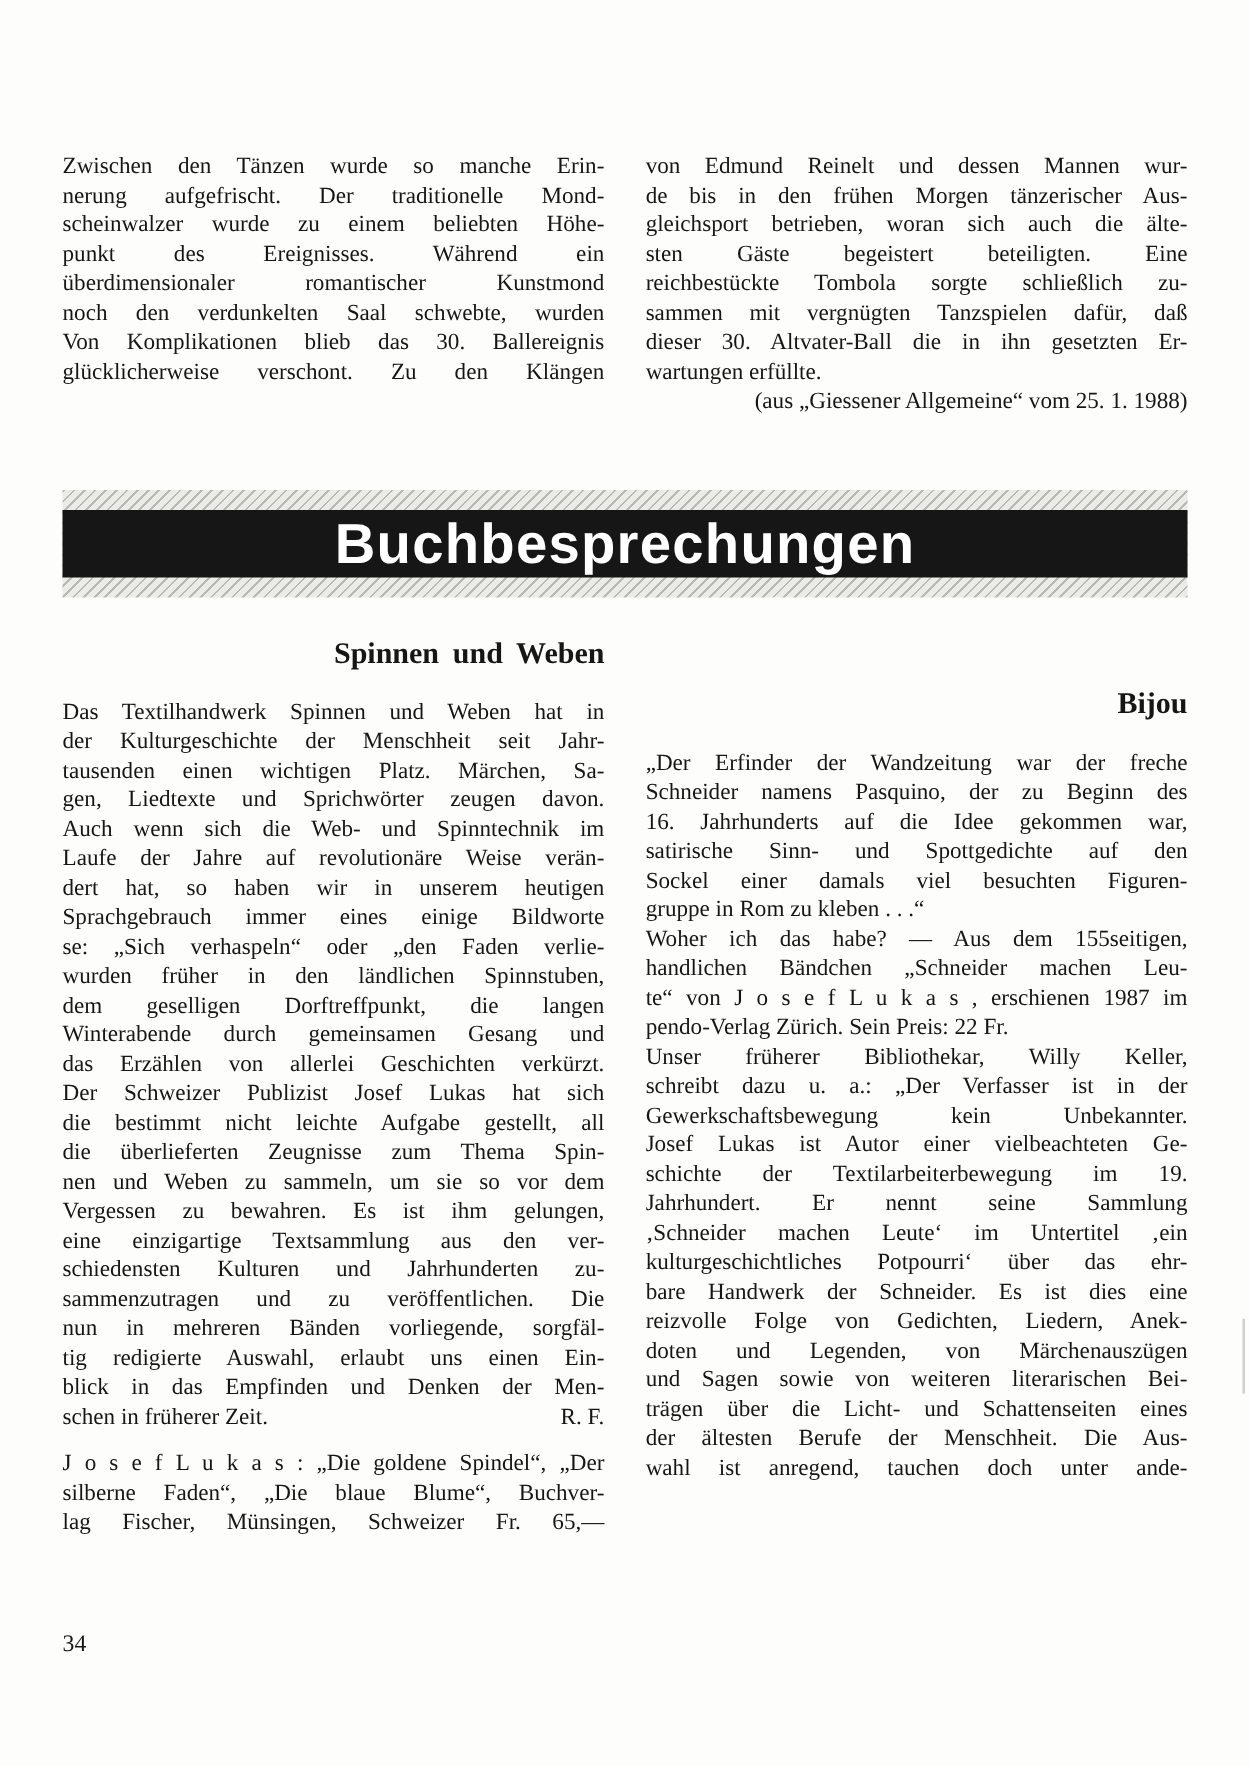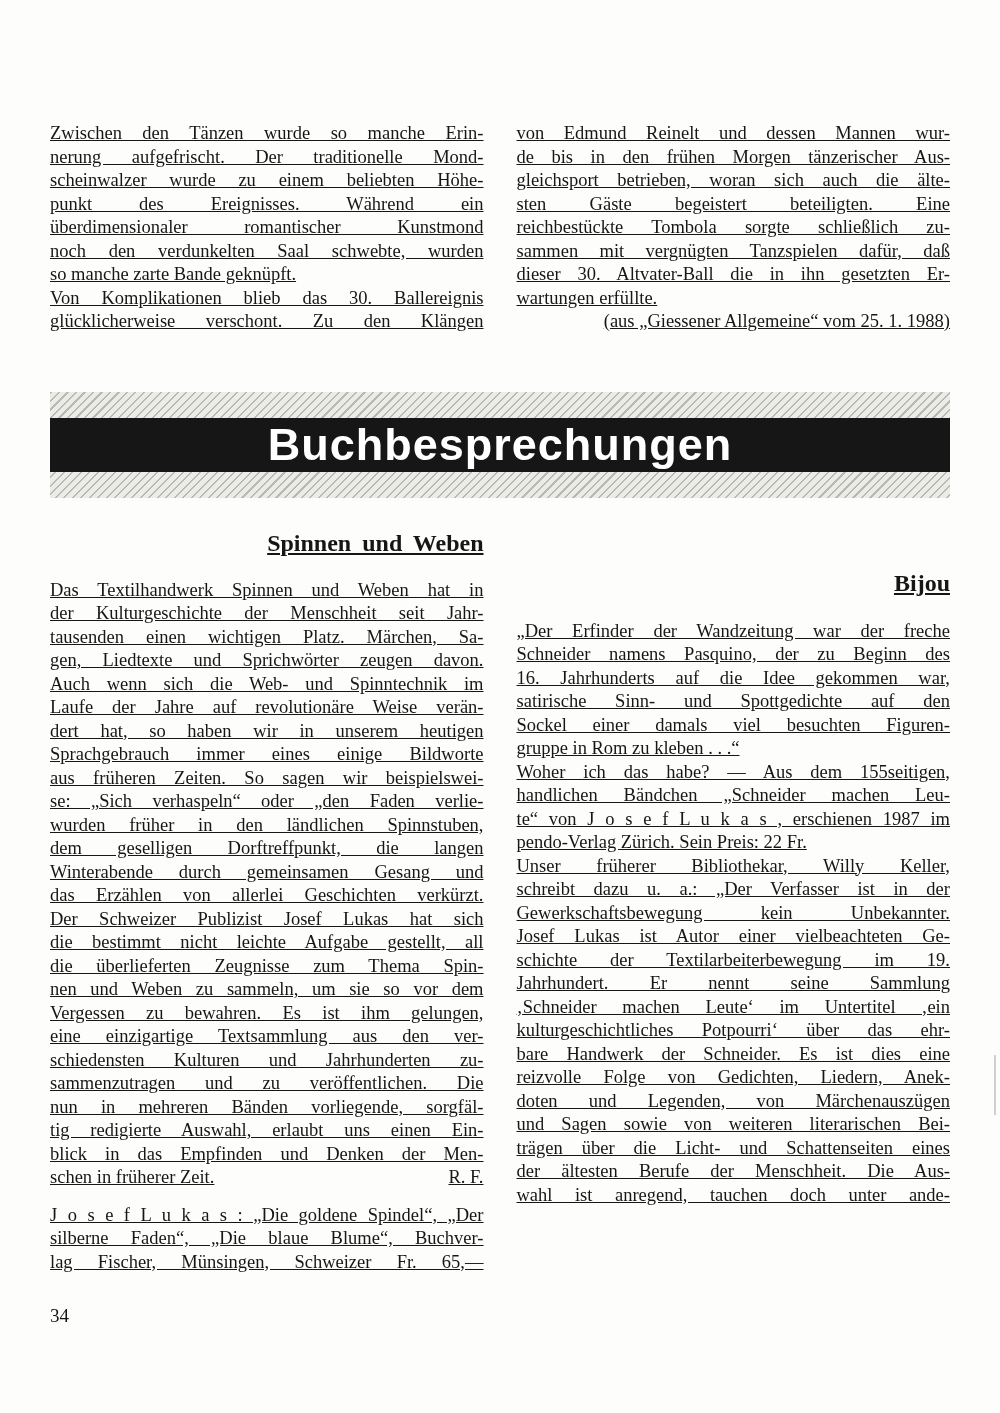--- a/index.html
+++ b/index.html
@@ -16,21 +16,20 @@
     font-family: "Liberation Serif", "DejaVu Serif", serif;
     overflow: hidden;
   }
   .content {
     padding: 122px 50px 0 50px;
     box-sizing: border-box;
   }
   .row {
     display: flex;
     gap: 33px;
-    text-decoration: underline;
   }
   .col {
     flex: 1 1 0;
     min-width: 0;
     font-size: 18.5px;
     line-height: 23.5px;
   }
   .line {
     text-align: justify;
     text-align-last: justify;
@@ -43,21 +42,21 @@
     text-align-last: right;
   }
   .line.split {
     display: flex;
     justify-content: space-between;
     text-align-last: left;
   }
   
   .banner {
     margin-top: 58px;
-    height: 106px;
+    height: 86px;
     background: repeating-linear-gradient(
       135deg,
       #b9b9b4 0px, #b9b9b4 1.5px,
       #ebebe8 1.5px, #ebebe8 6px
     );
     display: flex;
     align-items: center;
   }
   .banner-band {
     width: 100%;
@@ -117,21 +116,20 @@
   <div class="content">
 
     <section class="row">
       <div class="col">
           <div class="line">Zwischen den Tänzen wurde so manche Erin-</div>
           <div class="line">nerung aufgefrischt. Der traditionelle Mond-</div>
           <div class="line">scheinwalzer wurde zu einem beliebten Höhe-</div>
           <div class="line">punkt des Ereignisses. Während ein</div>
           <div class="line">überdimensionaler romantischer Kunstmond</div>
           <div class="line">noch den verdunkelten Saal schwebte, wurden</div>
-          <div class="line last">so manche zarte Bande geknüpft.</div>
           <div class="line">Von Komplikationen blieb das 30. Ballereignis</div>
           <div class="line">glücklicherweise verschont. Zu den Klängen</div>
         </div>
       <div class="col">
           <div class="line">von Edmund Reinelt und dessen Mannen wur-</div>
           <div class="line">de bis in den frühen Morgen tänzerischer Aus-</div>
           <div class="line">gleichsport betrieben, woran sich auch die älte-</div>
           <div class="line">sten Gäste begeistert beteiligten. Eine</div>
           <div class="line">reichbestückte Tombola sorgte schließlich zu-</div>
           <div class="line">sammen mit vergnügten Tanzspielen dafür, daß</div>
@@ -152,21 +150,20 @@
         <h2 class="review-heading">Spinnen und Weben</h2>
         <div class="lines">
             <div class="line">Das Textilhandwerk Spinnen und Weben hat in</div>
             <div class="line">der Kulturgeschichte der Menschheit seit Jahr-</div>
             <div class="line">tausenden einen wichtigen Platz. Märchen, Sa-</div>
             <div class="line">gen, Liedtexte und Sprichwörter zeugen davon.</div>
             <div class="line">Auch wenn sich die Web- und Spinntechnik im</div>
             <div class="line">Laufe der Jahre auf revolutionäre Weise verän-</div>
             <div class="line">dert hat, so haben wir in unserem heutigen</div>
             <div class="line">Sprachgebrauch immer eines einige Bildworte</div>
-            <div class="line">aus früheren Zeiten. So sagen wir beispielswei-</div>
             <div class="line">se: „Sich verhaspeln“ oder „den Faden verlie-</div>
             <div class="line">wurden früher in den ländlichen Spinnstuben,</div>
             <div class="line">dem geselligen Dorftreffpunkt, die langen</div>
             <div class="line">Winterabende durch gemeinsamen Gesang und</div>
             <div class="line">das Erzählen von allerlei Geschichten verkürzt.</div>
             <div class="line">Der Schweizer Publizist Josef Lukas hat sich</div>
             <div class="line">die bestimmt nicht leichte Aufgabe gestellt, all</div>
             <div class="line">die überlieferten Zeugnisse zum Thema Spin-</div>
             <div class="line">nen und Weben zu sammeln, um sie so vor dem</div>
             <div class="line">Vergessen zu bewahren. Es ist ihm gelungen,</div>

